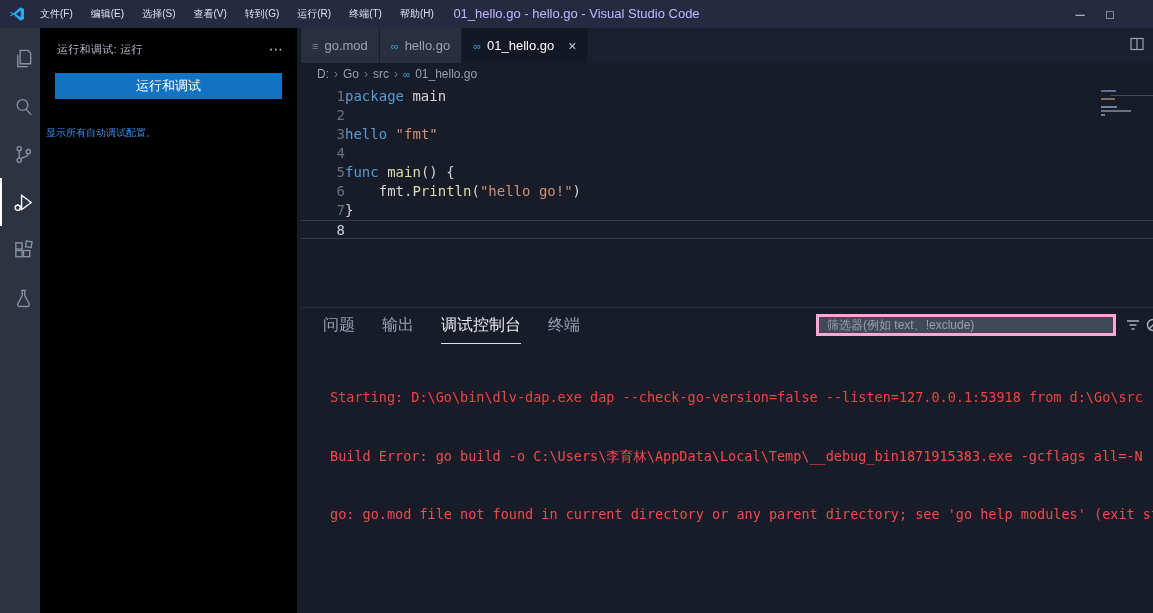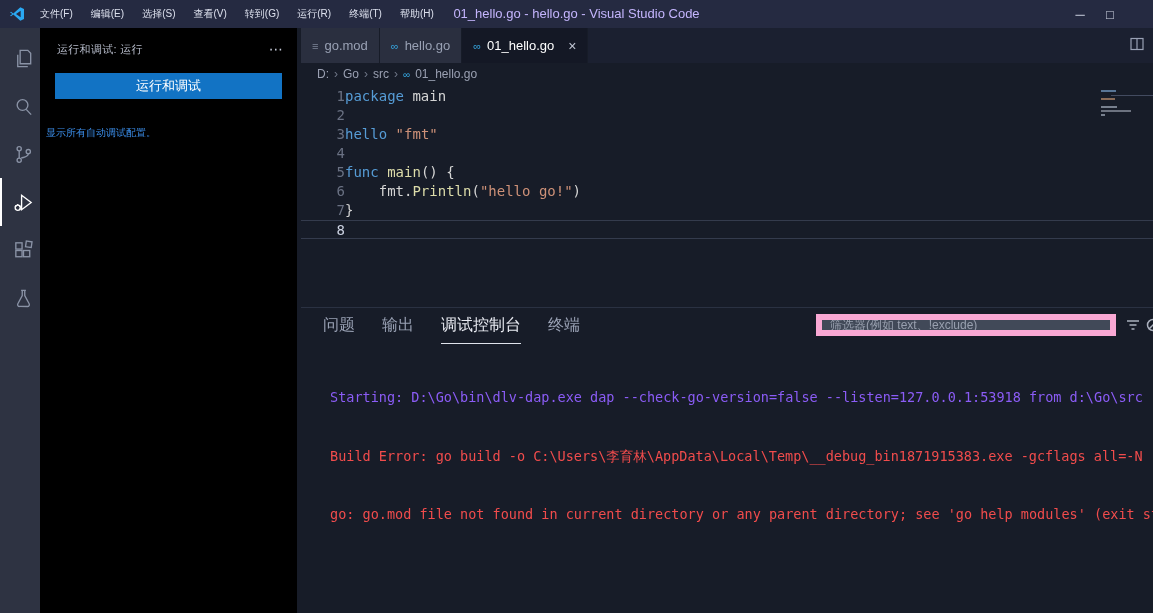--- a/index.html
+++ b/index.html
@@ -55,29 +55,29 @@
 
   .minimap{position:absolute;top:3px;right:12px;width:40px}
   .minimap .mm-bar{height:2px;margin:2px 0;opacity:.75}
   .minimap-rule{position:absolute;top:10px;right:0;width:42px;height:1px;background:#434b60}
 
   
   .panel{position:absolute;left:301px;top:307px;right:0;bottom:0;background:#171c28;border-top:1px solid #2a3142}
   .panel-header{position:relative;height:34px;display:flex;align-items:center;gap:27px;padding-left:22px}
   .panel-tab{font-size:16px;color:#99a1b4;padding:9px 0 7px;border-bottom:1px solid transparent;cursor:pointer}
   .panel-tab.active{color:#e9ebf2;border-bottom:1px solid #dfe3ec}
-  .panel-filter{position:absolute;right:37px;top:6px;width:300px;height:22px;background:#414958;border:6px solid #f9a8d4;color:#d6dae4;font-size:12px;padding:0 8px;font-family:"Liberation Sans",sans-serif}
+  .panel-filter{position:absolute;right:37px;top:6px;width:300px;height:22px;background:#414958;border:3px solid #f9a8d4;color:#d6dae4;font-size:12px;padding:0 8px;font-family:"Liberation Sans",sans-serif}
   .panel-filter::placeholder{color:#99a0af}
   .panel-icon{position:absolute;top:9px;color:#aab0bd}
   .panel-icon svg{width:16px;height:16px;stroke:currentColor;fill:none;stroke-width:1.5}
   .filter-ic{right:12px}
   .cut-ic{right:-8px}
 
   .console{padding:7px 0 0 29px;font-family:"DejaVu Sans Mono","Liberation Mono",monospace;font-size:13.5px;line-height:19.5px;white-space:pre}
-  .con-info{color:#8b5cf6}
+  .con-info{color:#ef4444}
   .con-blue{color:#3b8eea}
   .con-err{color:#f14c4c}
 </style>
 </head>
 <body>
 
 <div class="titlebar">
   <span class="logo">
     <svg width="16" height="16" viewBox="0 0 24 24">
         <path fill="#2aa8f2" fill-rule="evenodd" d="M17 2 L6.5 11.3 L3 8.6 L1.5 9.4 L5 12 L1.5 14.6 L3 15.4 L6.5 12.7 L17 22 L22.5 19.5 L22.5 4.5 Z M17.5 7 L17.5 17 L10.5 12 Z"></path>

